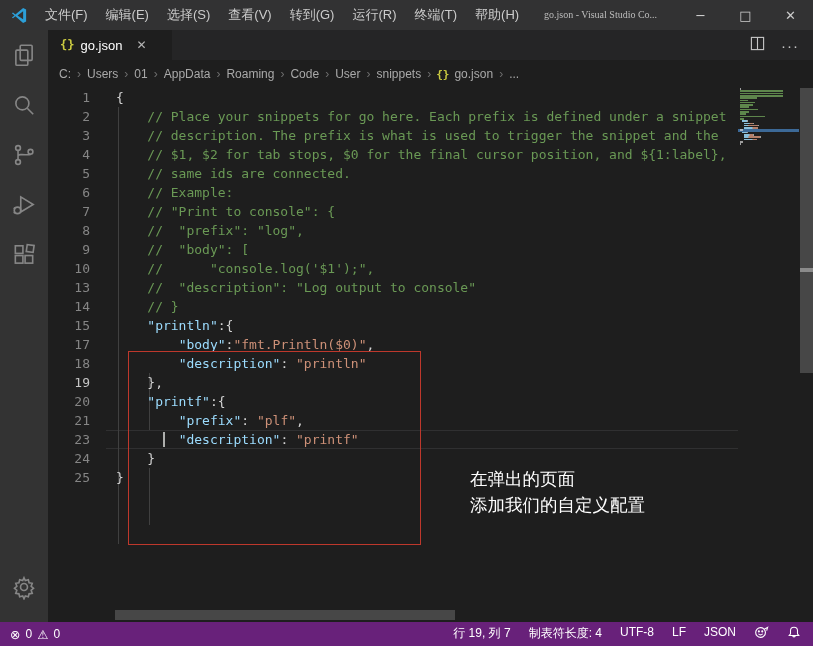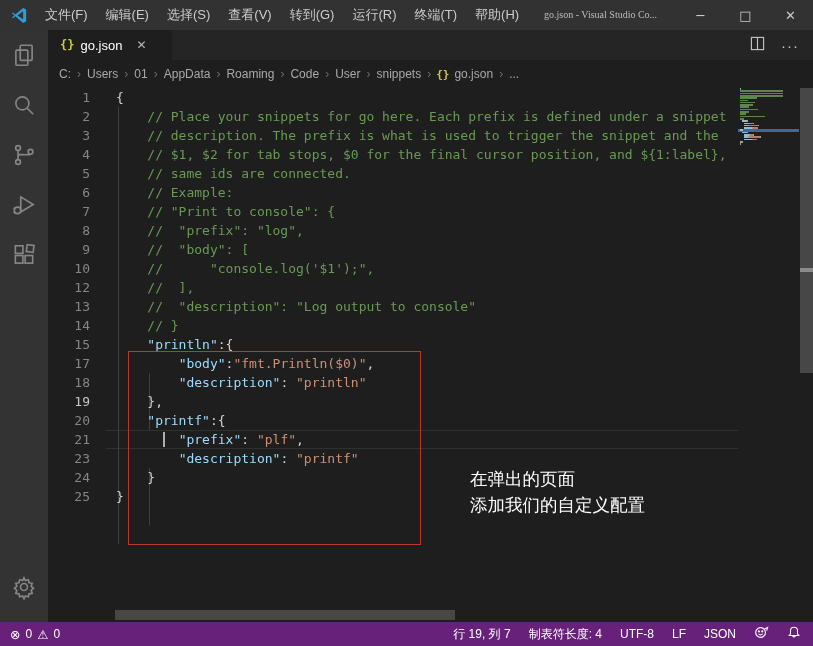--- a/index.html
+++ b/index.html
@@ -83,21 +83,21 @@
   .vband { position:absolute; left:1px; top:180px; width:13px; height:4px; background:#8b8b8b; }
   .hscrollbar { position:absolute; left:0; top:522px; width:690px; height:10px; }
   .hthumb { position:absolute; left:67px; top:0; width:340px; height:10px; background:#474747; }
 
   
   .statusbar { position:absolute; left:0; top:622px; width:813px; height:24px;
                background:#68217a; color:#ffffff; display:flex; align-items:center;
                font-size:12px; }
   .sb-left { display:flex; align-items:center; gap:5px; padding-left:10px; }
   .sb-glyph { font-family:"DejaVu Sans", sans-serif; font-size:12.5px; }
-  .sb-right { margin-left:auto; display:flex; align-items:center; gap:18px; padding-right:12px; }
+  .sb-right { margin-left:auto; display:flex; align-items:flex-start; gap:18px; padding-right:12px; }
   .sb-item { white-space:nowrap; }
   .sb-right svg { stroke:#ffffff; fill:none; stroke-width:1.2; }
 </style>
 </head>
 <body>
 
 <div class="window">
 
   <div class="titlebar">
     <svg class="vscode-logo" viewBox="0 0 24 24">
@@ -229,24 +229,20 @@
           <div class="ln">8</div>
           <div class="lc"><span class="tok-c">    //  "prefix": "log",</span></div>
         </div>
         <div class="line">
           <div class="ln">9</div>
           <div class="lc"><span class="tok-c">    //  "body": [</span></div>
         </div>
         <div class="line">
           <div class="ln">10</div>
           <div class="lc"><span class="tok-c">    //      "console.log('$1');",</span></div>
-        </div>
-        <div class="line">
-          <div class="ln">12</div>
-          <div class="lc"><span class="tok-c">    //  ],</span></div>
         </div>
         <div class="line">
           <div class="ln">13</div>
           <div class="lc"><span class="tok-c">    //  "description": "Log output to console"</span></div>
         </div>
         <div class="line">
           <div class="ln">14</div>
           <div class="lc"><span class="tok-c">    // }</span></div>
         </div>
         <div class="line">

